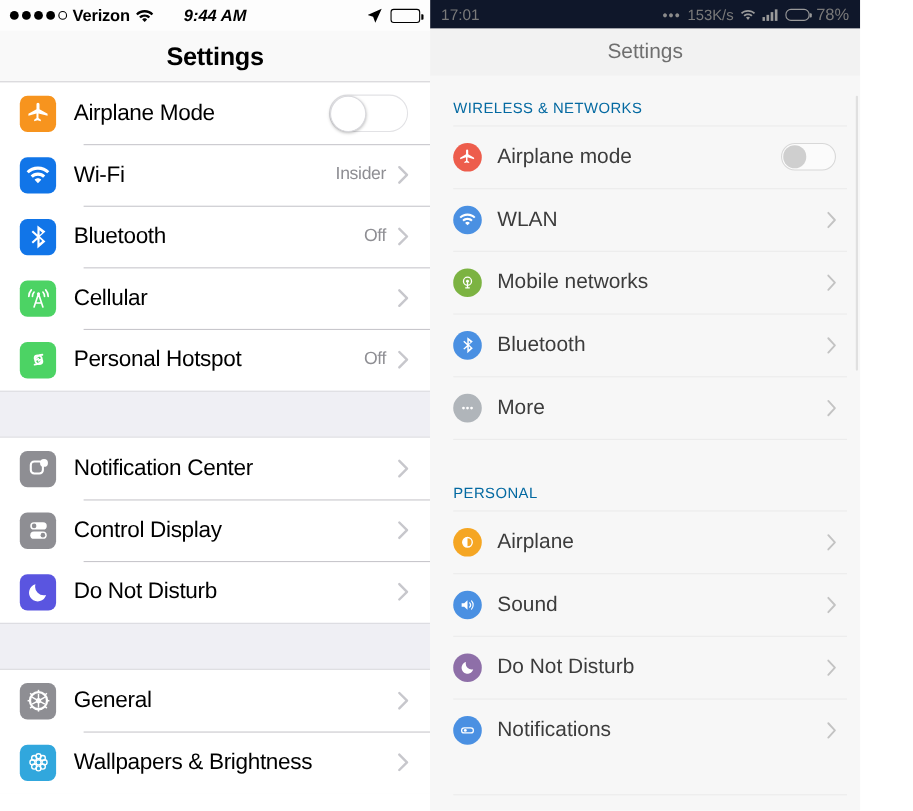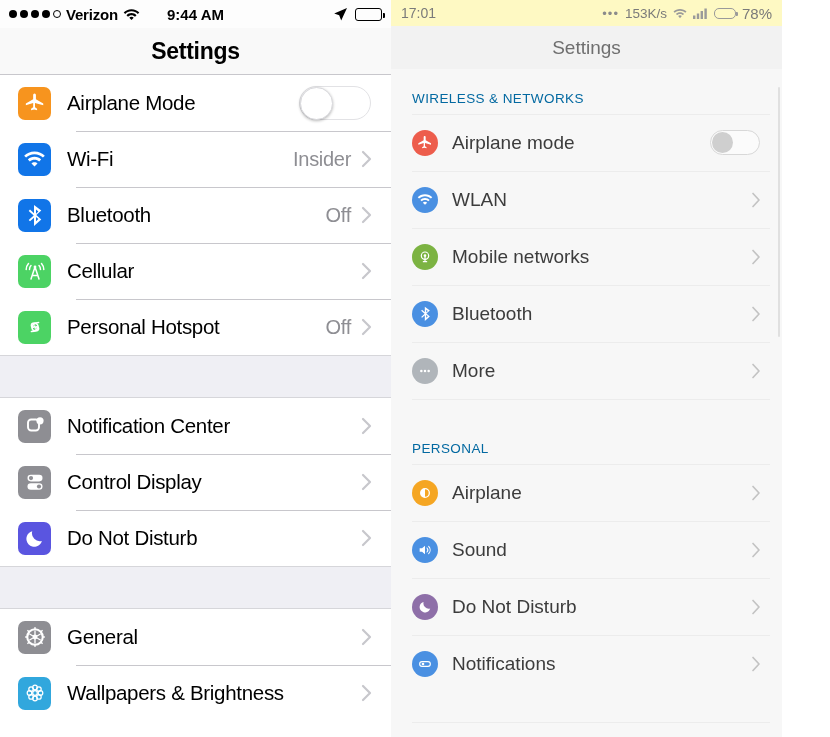--- a/index.html
+++ b/index.html
@@ -25,21 +25,21 @@
     background: #fdfdfd;
     font-size: 15px; font-weight: bold; color: #000;
   }
   .ios-sb-left { display: flex; align-items: center; gap: 5px; flex: 1 1 0; }
   .ios-sb-center { flex: 0 0 auto; display:flex; align-items:center; }
   .ios-sb-right { flex: 1 1 0; display: flex; align-items: center; justify-content: flex-end; gap: 7px; }
   .dots { display: flex; gap: 3px; align-items: center; }
   .dot { width: 8px; height: 8px; border-radius: 50%; background: #000; }
   .dot.hollow { background: transparent; border: 1.4px solid #000; }
   .carrier { font-size: 15px; font-weight: bold; letter-spacing: -0.2px; }
-  .ios-time { font-size: 15px; font-weight: bold; }
+  .ios-time { font-size: 15px; font-weight: bold; font-style: italic; }
   .loc-arrow { display:block; }
   .ios-batt {
     width: 27px; height: 13px; border: 1.5px solid #000;
     border-radius: 3px; position: relative; padding: 1.5px;
   }
   .ios-batt::after {
     content:''; position:absolute; right:-4px; top:4px;
     width:2.5px; height:5px; background:#000; border-radius:0 1px 1px 0;
   }
   .ios-batt .fill { height: 100%; width: 66%; background:#000; border-radius:1px; }
@@ -66,21 +66,21 @@
     height: 1px; background: #c8c7cc;
   }
   .ios-icon {
     width: 33px; height: 33px; border-radius: 7px;
     flex: 0 0 33px; display: flex; align-items: center; justify-content: center;
     margin-right: 16px;
   }
   .ios-label {
     font-size: 20.5px; color: #000; flex: 1 1 auto; letter-spacing: -0.3px;
   }
-  .ios-value { font-size: 20px; color: #8e8e93; margin-right: 10px; letter-spacing: -0.3px; }
+  .ios-value { font-size: 16px; color: #8e8e93; margin-right: 10px; letter-spacing: -0.3px; }
   .ios-chevron { width: 12px; height: 20px; margin-right: 18px; flex: 0 0 12px; }
   .ios-toggle {
     width: 72px; height: 34px; border-radius: 17px;
     background: #fff; border: 1px solid #e2e2e5;
     margin-right: 20px; position: relative; flex: 0 0 72px;
   }
   .ios-toggle .knob {
     position:absolute; left: 0px; top: -0.5px;
     width: 33px; height: 33px; border-radius: 50%;
     background: #fff; border: 1px solid #d9d9dd;
@@ -88,21 +88,21 @@
   }
 
   
   .android {
     width: 415px; height: 737px;
     background: #f7f7f7;
     position: relative; overflow: hidden;
   }
   .and-statusbar {
     height: 26px; display: flex; align-items: center;
-    padding: 0 10px; background: #fef9c3;
+    padding: 0 10px; background: #0f172a;
     font-size: 13px; color: #7c7c7c;
   }
   .and-sb-left { flex: 1 1 auto; font-size: 14px; color: #7a7a7a; }
   .and-sb-right { display: flex; align-items: center; gap: 6px; color: #8b8b8b; }
   .and-dots { letter-spacing: 1px; font-size: 13px; color:#8b8b8b; }
   .and-speed { font-size: 13.5px; color:#7a7a7a; }
   .and-batt {
     width: 22px; height: 11px; border: 1.3px solid #9a9a9a;
     border-radius: 5px; position: relative; padding: 1.3px;
   }

